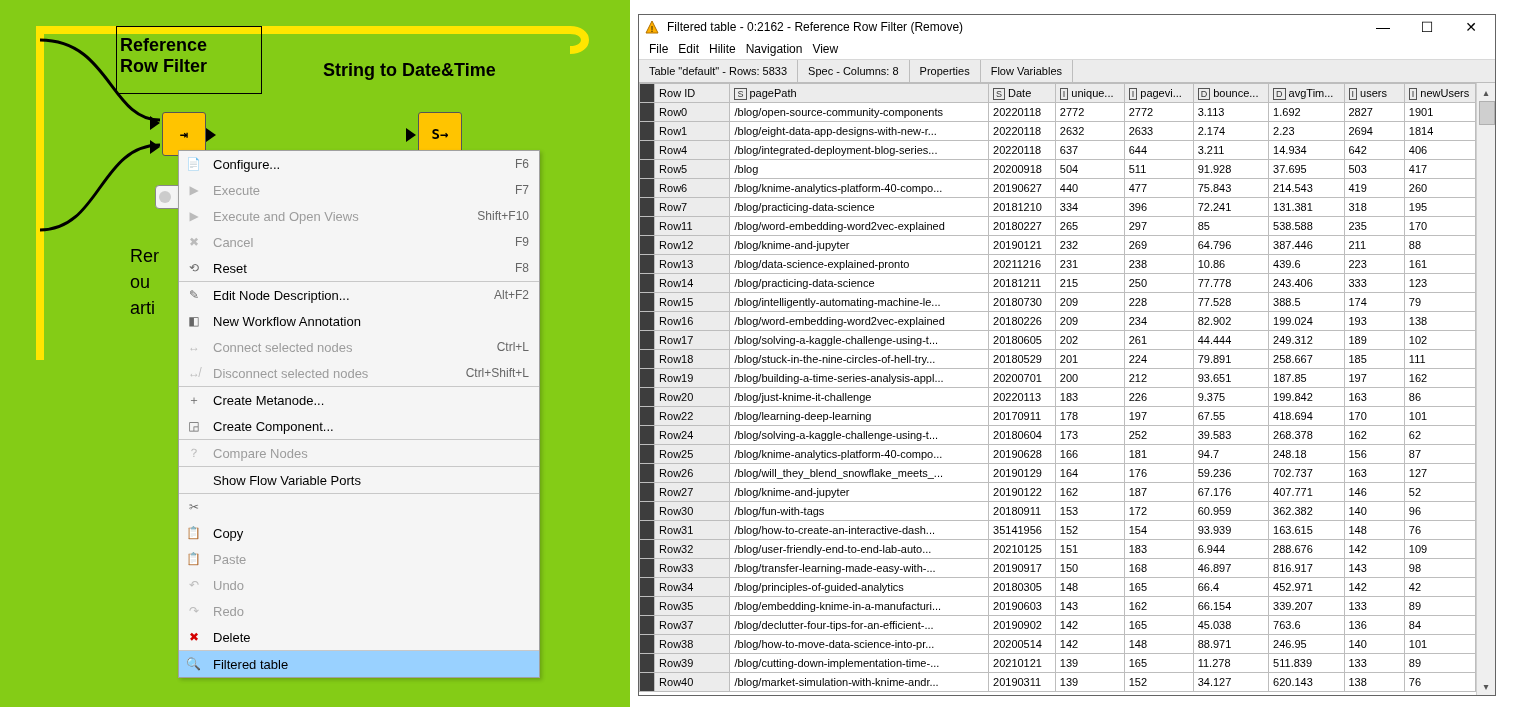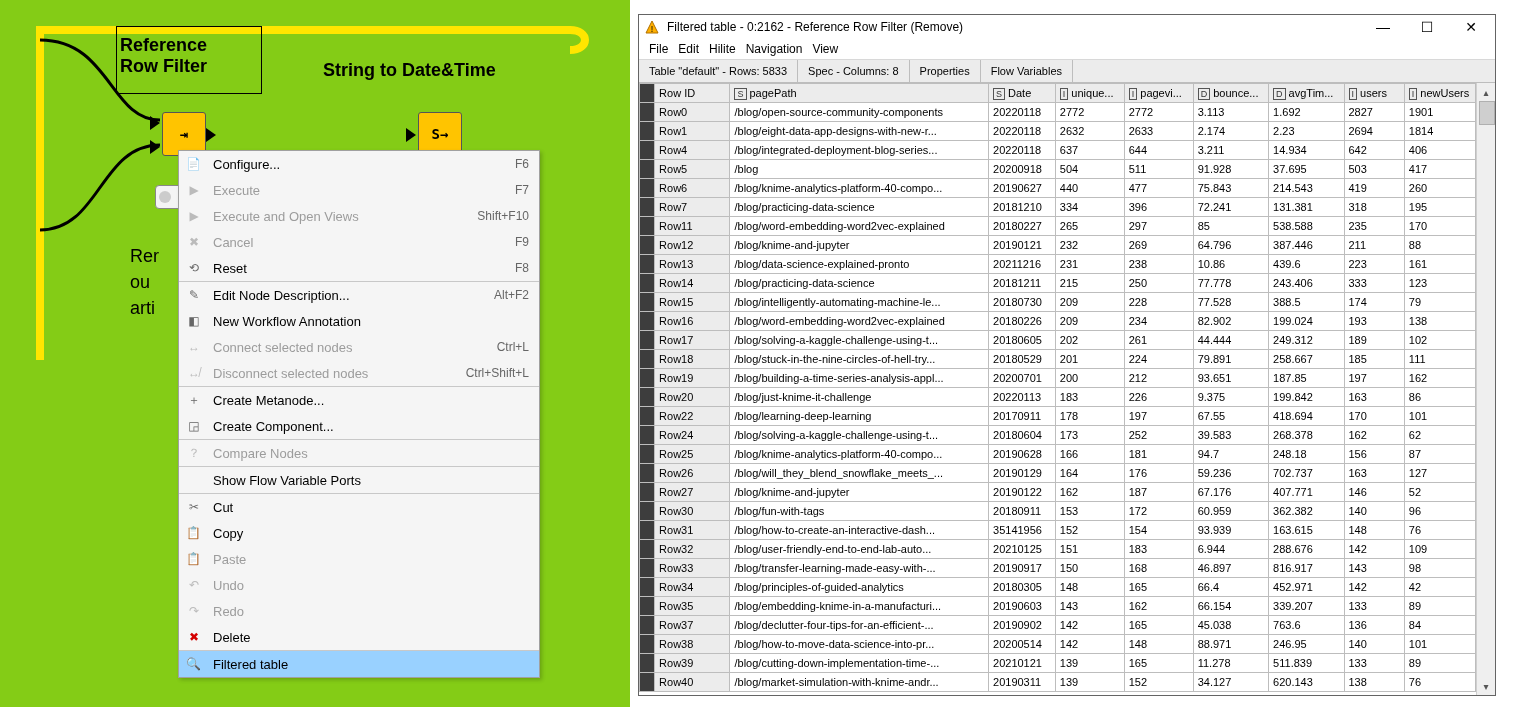--- a/index.html
+++ b/index.html
@@ -341,21 +341,20 @@
         <span class="lbl">Compare Nodes</span>
         <span class="sc"></span>
       </div>
       <div class="row sep">
         <span class="ic" style="color: rgb(102, 102, 102);"></span>
         <span class="lbl">Show Flow Variable Ports</span>
         <span class="sc"></span>
       </div>
       <div class="row sep">
         <span class="ic" style="color: rgb(102, 102, 102);">✂</span>
-        <span class="lbl">Cut</span>
         <span class="sc"></span>
       </div>
       <div class="row">
         <span class="ic" style="color: rgb(102, 102, 102);">📋</span>
         <span class="lbl">Copy</span>
         <span class="sc"></span>
       </div>
       <div class="row disabled">
         <span class="ic" style="color: rgb(187, 187, 187);">📋</span>
         <span class="lbl">Paste</span>

